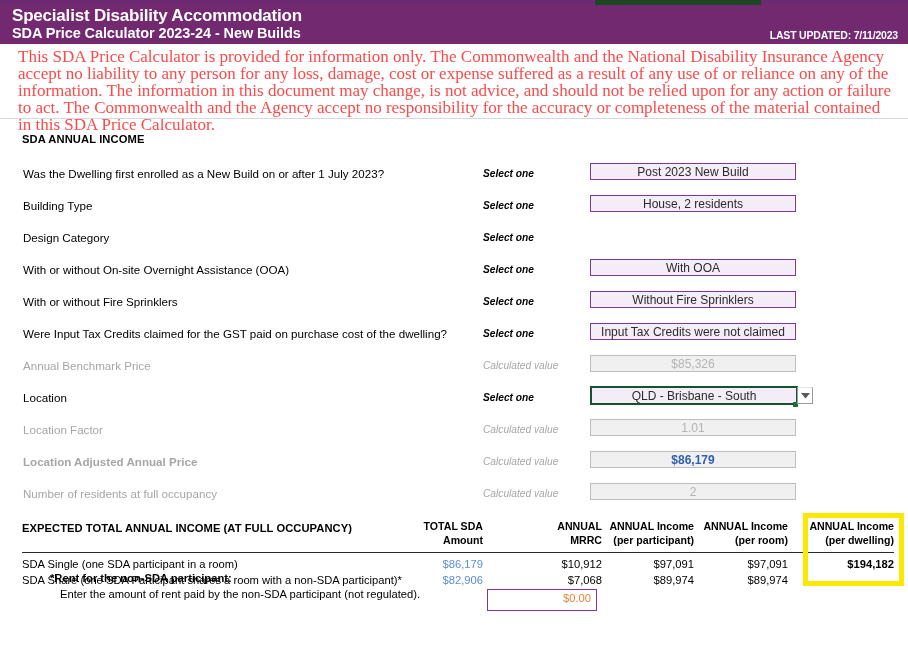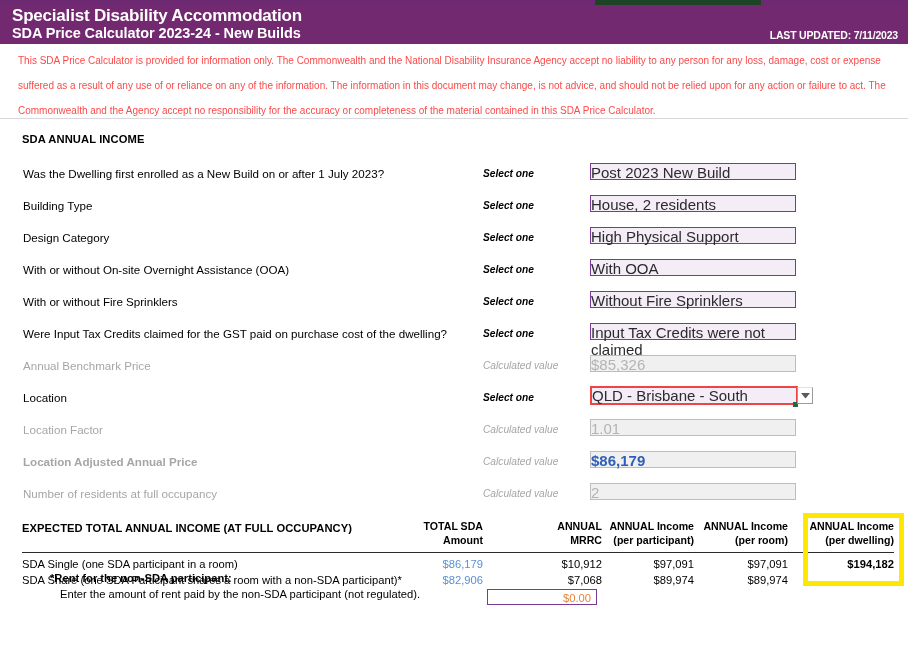--- a/index.html
+++ b/index.html
@@ -65,22 +65,23 @@
     letter-spacing: -0.2px;
     white-space: nowrap;
   }
 
   
   #disclaimer {
     position: absolute;
     top: 48px; left: 18px;
     width: 876px;
     color: #fb4a4a;
-    font-size: 10px;
-    line-height: 25px;
+    font-size: 17px;
+    line-height: 17px;
+    font-family: Liberation Serif, serif;
   }
   #disclaimer-rule {
     position: absolute;
     top: 118px; left: 0;
     width: 908px; height: 1px;
     background: #d8d8d8;
   }
 
   
   #section-heading {
@@ -123,39 +124,40 @@
   }
 
   .field {
     position: absolute;
     left: 589px;
     top: 2px;
     width: 206px;
     height: 17px;
     line-height: 17px;
     box-sizing: border-box;
-    font-size: 15px;
+    text-align: center;
+    font-size: 12px;
   }
   .field.select {
     background: #f4ecf7;
     border: 1px solid #7a3b96;
     color: #2b2b2b;
   }
   .field.calc {
     background: #f0f0f0;
     border: 1px solid #bdbdbd;
     color: #b4b4b4;
   }
   .field.calc.accent {
     color: #2e5fb8;
     font-weight: bold;
   }
   .field.dropdown-open {
     background: #f4ecf7;
-    border: 2px solid #ef4444;
+    border: 2px solid #14532d;
     color: #2b2b2b;
     width: 208px;
     height: 19px;
     line-height: 16px;
     top: 1px;
   }
   
   .sel-handle {
     position: absolute;
     left: 792px;
@@ -239,21 +241,21 @@
     position: absolute;
     left: 50px;
     font-size: 11.2px;
     white-space: nowrap;
   }
   #rent-input {
     position: absolute;
     left: 487px;
     top: 0px;
     width: 110px;
-    height: 16px;
+    height: 22px;
     line-height: 17px;
     box-sizing: border-box;
     border: 1.5px solid #7a3b96;
     background: #ffffff;
     color: #e8823a;
     font-size: 11.2px;
     text-align: right;
     padding-right: 5px;
   }
 
@@ -293,21 +295,20 @@
       <div class="field select">Post 2023 New Build</div>
     </div>
     <div class="form-row" style="top: 193px;">
       <div class="row-label">Building Type</div>
       <div class="row-hint">Select one</div>
       <div class="field select">House, 2 residents</div>
     </div>
     <div class="form-row" style="top: 225px;">
       <div class="row-label">Design Category</div>
       <div class="row-hint">Select one</div>
-      <div class="field select">High Physical Support</div>
     </div>
     <div class="form-row" style="top: 257px;">
       <div class="row-label">With or without On-site Overnight Assistance (OOA)</div>
       <div class="row-hint">Select one</div>
       <div class="field select">With OOA</div>
     </div>
     <div class="form-row" style="top: 289px;">
       <div class="row-label">With or without Fire Sprinklers</div>
       <div class="row-hint">Select one</div>
       <div class="field select">Without Fire Sprinklers</div>

